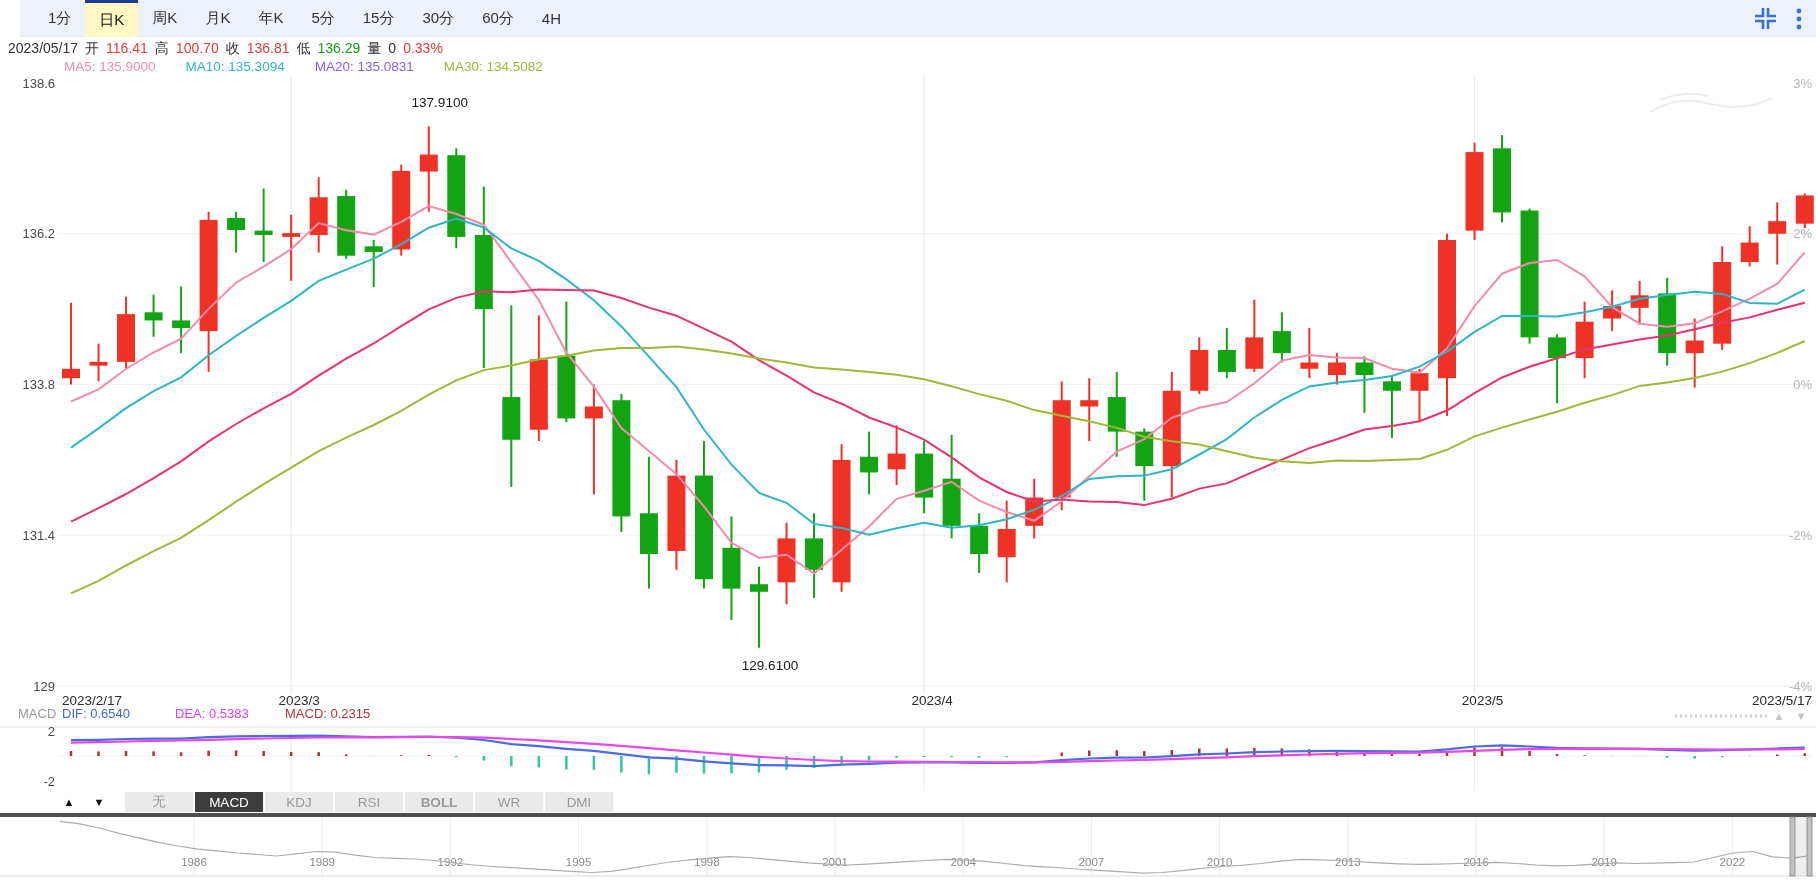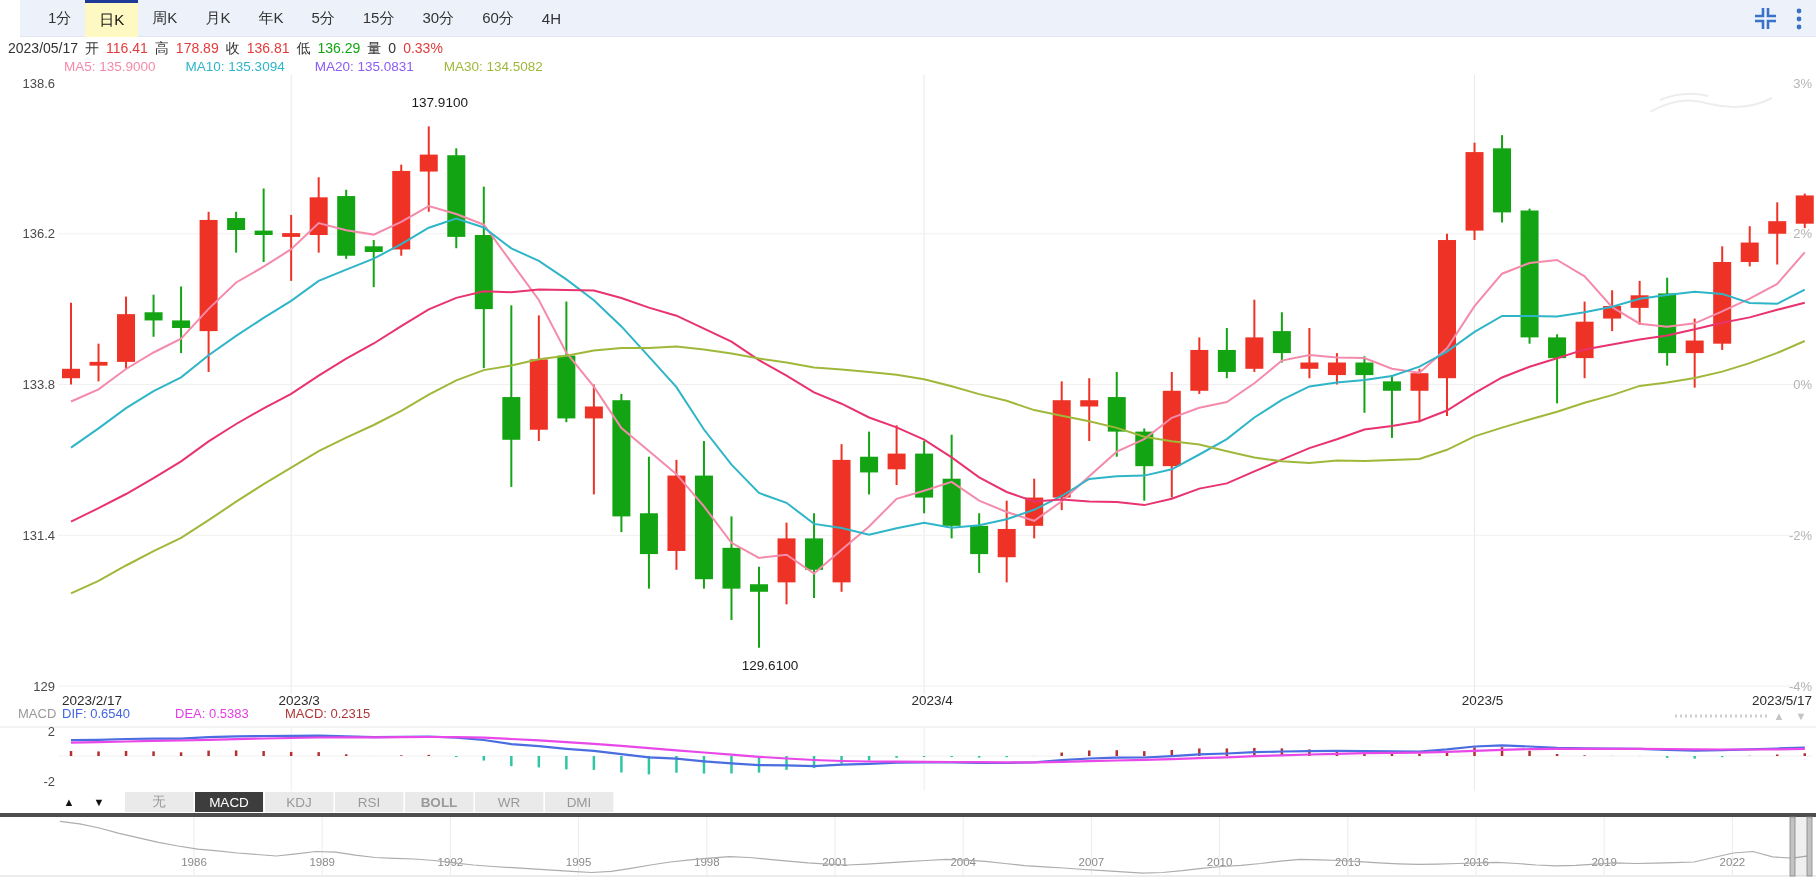--- a/index.html
+++ b/index.html
@@ -62,21 +62,21 @@
           <circle cx="3" cy="20" r="2.4" fill="#3a72c8"></circle>
       </svg>
     </span>
   </div>
 
   <div class="quotebar" id="quotebar">
     <span>2023/05/17</span>
   <span>开</span>
       <span class="v-up">116.41</span>
       <span>高</span>
-      <span class="v-up">178.89</span>
+      <span class="v-up">100.70</span>
       <span>收</span>
       <span class="v-up">136.81</span>
       <span>低</span>
       <span class="v-down">136.29</span>
       <span>量</span>
       <span class="v-plain">0</span>
       <span class="v-up">0.33%</span>
     </div>
 
   <div class="mabar" id="mabar">

